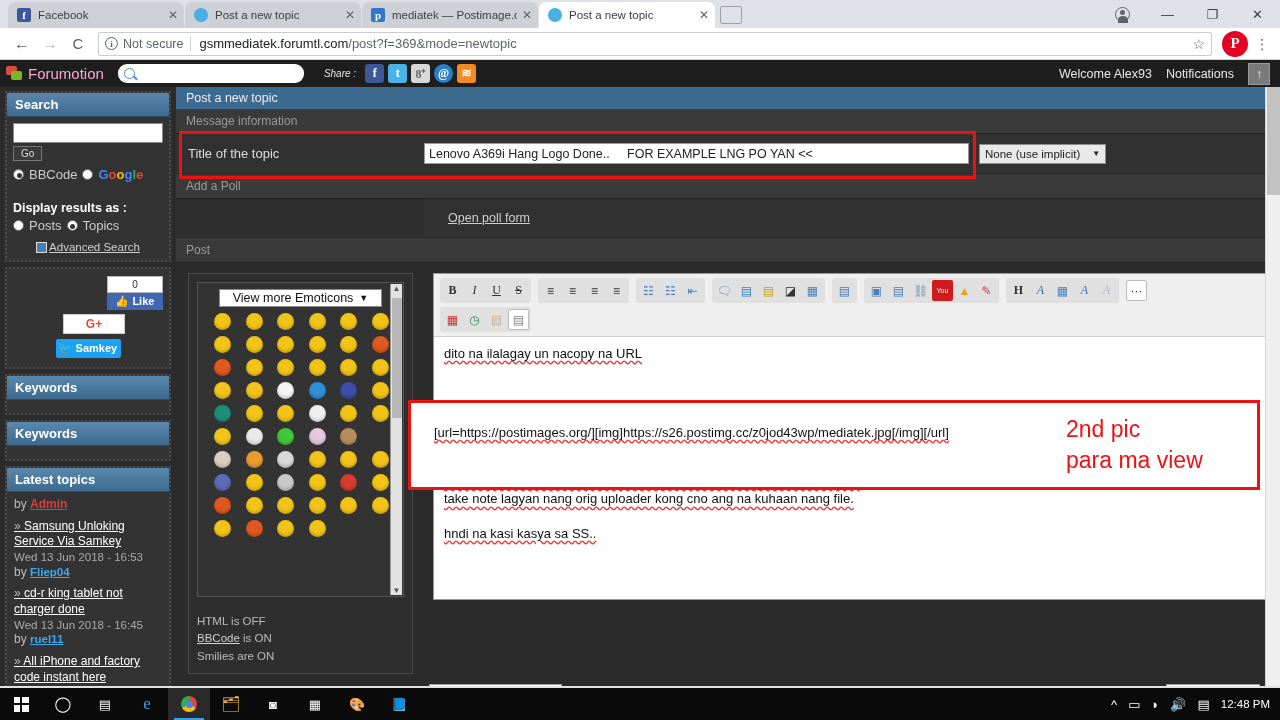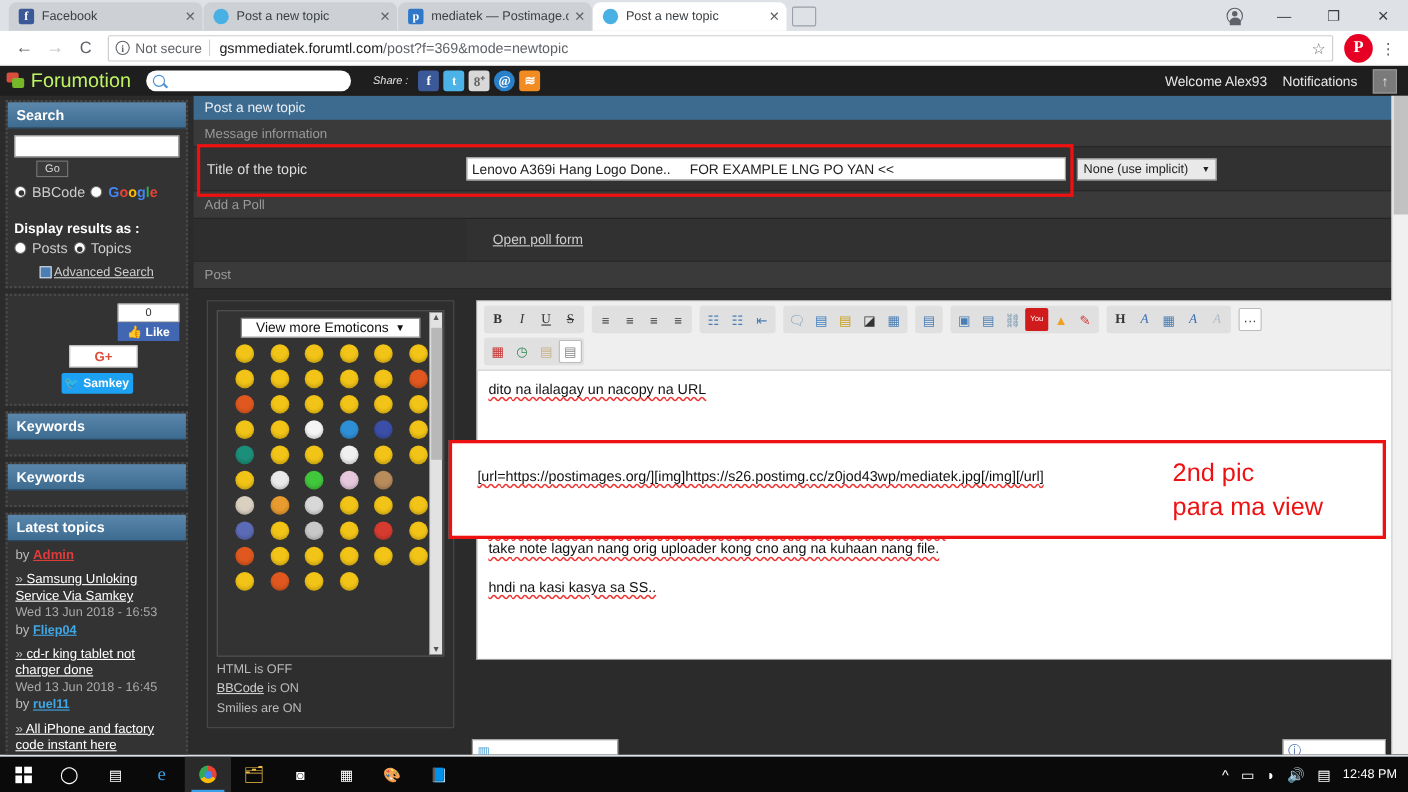--- a/index.html
+++ b/index.html
@@ -87,21 +87,21 @@
   .page { position: relative; width: 1280px; height: 626px; background: #2b2b2b; overflow: hidden; }
 
   .fm-topbar {
     height: 27px; background: #1e1e1e; display: flex; align-items: center; padding: 0 6px;
     position: relative; z-index: 6;
   }
   .fm-logo { display:flex; align-items:center; gap:5px; margin-right:14px; }
   .fm-logo-icon { width:17px; height:15px; position:relative; }
   .fm-logo-icon:before{content:'';position:absolute;left:0;top:0;width:11px;height:9px;background:#d94f3d;border-radius:2px;}
   .fm-logo-icon:after{content:'';position:absolute;left:5px;top:5px;width:11px;height:9px;background:#76b82a;border-radius:2px;}
-  .fm-logo-text { color:#bef264; font-size:18px; }
+  .fm-logo-text { color:#f9a8d4; font-size:15px; }
   .fm-search {
     width: 186px; height: 19px; background:#fff; border-radius:9px; display:flex; align-items:center;
     padding-left:6px; margin-right:20px;
   }
   .mag { width:11px;height:11px;border:1.5px solid #4a8fd4;border-radius:50%;position:relative; }
   .mag:after{content:'';position:absolute;width:5px;height:1.5px;background:#4a8fd4;transform:rotate(45deg);right:-4px;bottom:0;}
   .fm-share-label{ color:#e5e5e5; font-size:10px; margin-right:9px;font-style:italic; }
   .share-icons { display:flex; gap:4px; align-items:center; }
   .si { width:19px;height:19px;border-radius:3px;display:flex;align-items:center;justify-content:center;
         font-size:12px;font-weight:bold;color:#fff;font-family:"Liberation Serif",serif; }
@@ -120,21 +120,21 @@
   .sidebar { width: 176px; flex:0 0 176px; background:#2b2b2b; padding:4px 5px 0 5px; overflow:hidden; }
   .panel { border:2px dotted #4a4a4a; background:#333; margin-bottom:5px; }
   .panel-head {
     background: linear-gradient(#5a87ab,#3d6b90); color:#fff; font-size:13px; font-weight:bold;
     padding:4px 8px; border-bottom:1px solid #2b4b68;
   }
   .panel-body { padding:6px; color:#ccc; font-size:12px; }
   .search-input { width:100%; height:20px; background:#fff; border:1px solid #888; }
   .go-btn {
     margin-top:3px; background:#3a3a3a; border:1px solid #777; color:#ddd;
-    font-size:10px; padding:1px 7px;margin-left:20px;
+    font-size:10px; padding:1px 7px;
   }
   .radio-row { display:flex; align-items:center; gap:5px; margin-top:6px; font-size:13px; color:#ccc; }
   .radio { width:11px;height:11px;border-radius:50%;background:#fff;border:1px solid #666;position:relative;flex:0 0 11px; }
   .radio.on:after{content:'';position:absolute;left:2.5px;top:2.5px;width:5px;height:5px;border-radius:50%;background:#333;}
   .g1{color:#4285F4}.g2{color:#EA4335}.g3{color:#FBBC05}.g4{color:#4285F4}.g5{color:#34A853}.g6{color:#EA4335}
   .disp-label { margin-top:19px; font-size:12.5px; color:#ffffff;font-weight:bold; }
   .adv-search { text-align:center; margin-top:7px; }
   .adv-search a { color:#cfcfcf; font-size:11.5px; text-decoration:underline; }
   .adv-ico { display:inline-block;width:11px;height:11px;background:#4a7fb5;border:1px solid #ddd;vertical-align:-2px;margin-right:2px; }
 
@@ -186,21 +186,21 @@
   }
   .smilie-grid { display:grid; grid-template-columns:repeat(6,1fr); gap:6px 2px; padding:0 8px 2px 10px; }
   .sm { width:17px; height:17px; border-radius:50%; background:#f2c417; justify-self:center;
         box-shadow: inset 0 -2px 3px rgba(0,0,0,.18); }
   .sm-scroll {
     position:absolute; right:1px; top:1px; width:12px; bottom:1px; background:#e2e2e2;
     border-left:1px solid #999; display:flex; flex-direction:column; justify-content:space-between;
     align-items:center; font-size:8px; color:#555;
   }
   .sm-thumb { width:10px; height:120px; background:#b8b8b8; position:absolute; top:14px; left:1px; }
-  .smilie-note { color:#bbb; font-size:11.5px; margin-top:4px; line-height:1.5; }
+  .smilie-note { color:#bbb; font-size:11.5px; margin-top:16px; line-height:1.5; }
 
   .post-editor { flex:1; background:#fff; border:1px solid #9a9a9a; display:flex; flex-direction:column; }
   .tb { background:#efefef; border-bottom:1px solid #cfcfcf; padding:4px 6px; }
   .tb-row { display:flex; gap:7px; flex-wrap:wrap; align-items:center; }
   .tb-group { display:flex; background:#e0e0e0; border-radius:3px; padding:2px; gap:1px; }
   .tbtn {
     width:21px; height:21px; display:flex; align-items:center; justify-content:center;
     font-size:12px; color:#333; border-radius:2px;
   }
   .tbtn.white { background:#fff; border:1px solid #bbb; }

